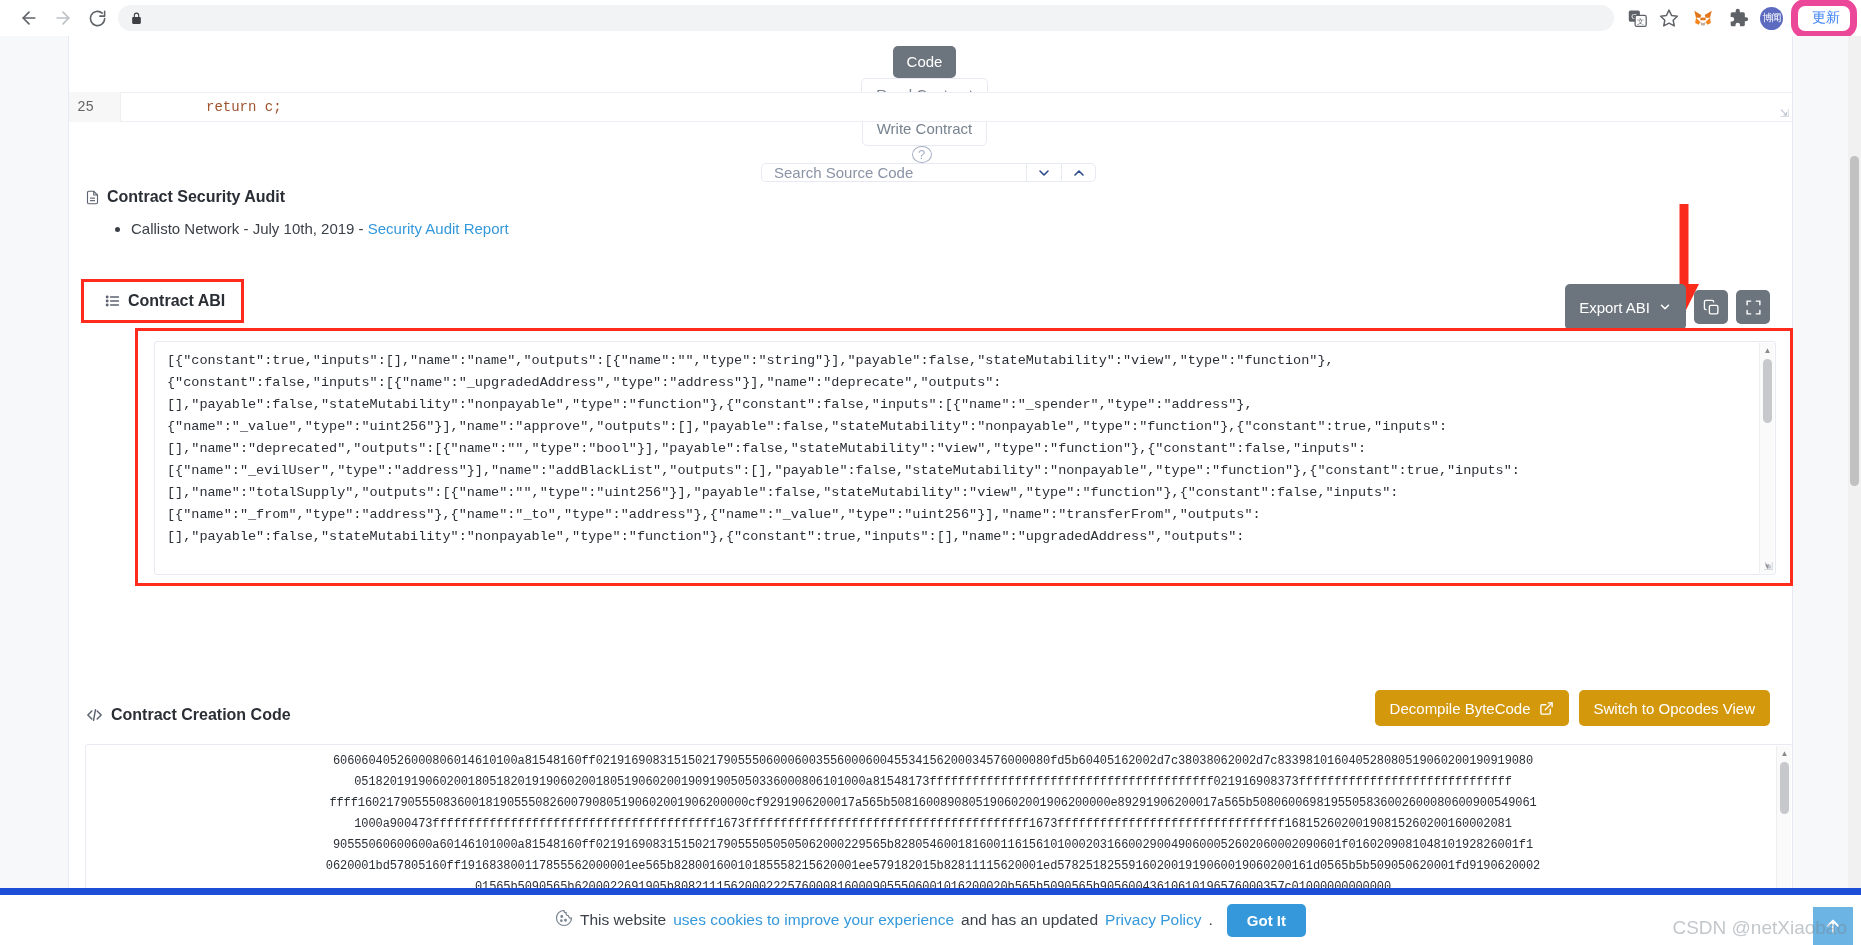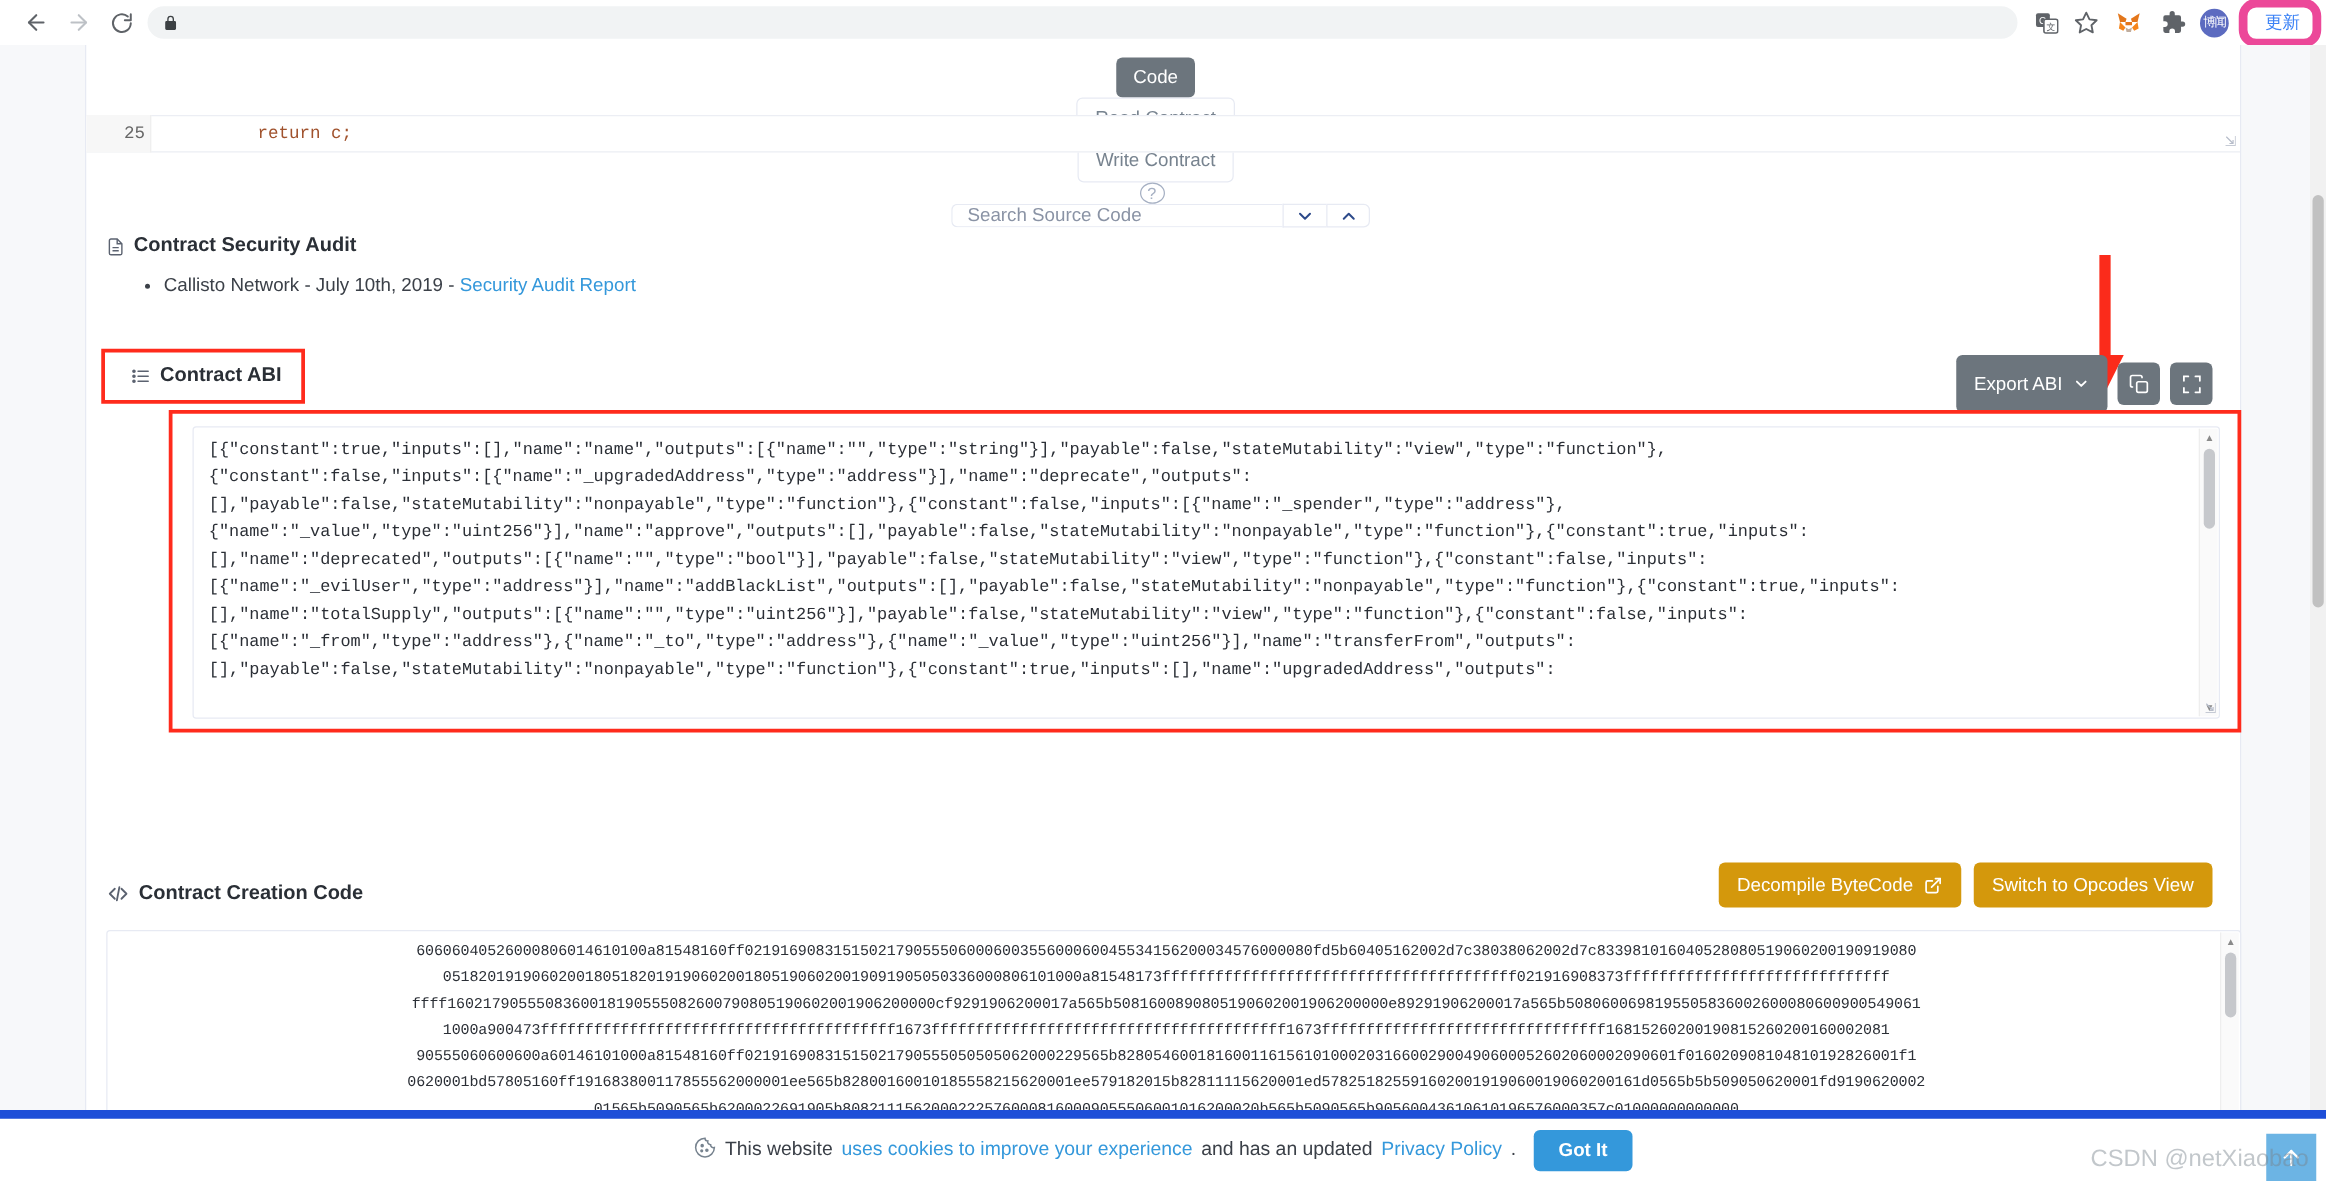--- a/index.html
+++ b/index.html
@@ -139,21 +139,21 @@
     position: relative;
     background: #fff;
   }
   #gutter {
     width: 52px;
     background: #f7f7f7;
     color: #666;
     font-family: "Liberation Mono", monospace;
     font-size: 14px;
     text-align: right;
-    padding-right: 4px;
+    padding-right: 26px;
     height: 30px;
     line-height: 30px;
     border-right: 1px solid #efefef;
   }
   #code-line {
     font-family: "Liberation Mono", monospace;
     font-size: 14px;
     color: #a0522d;
     padding-left: 85px;
     line-height: 30px;

